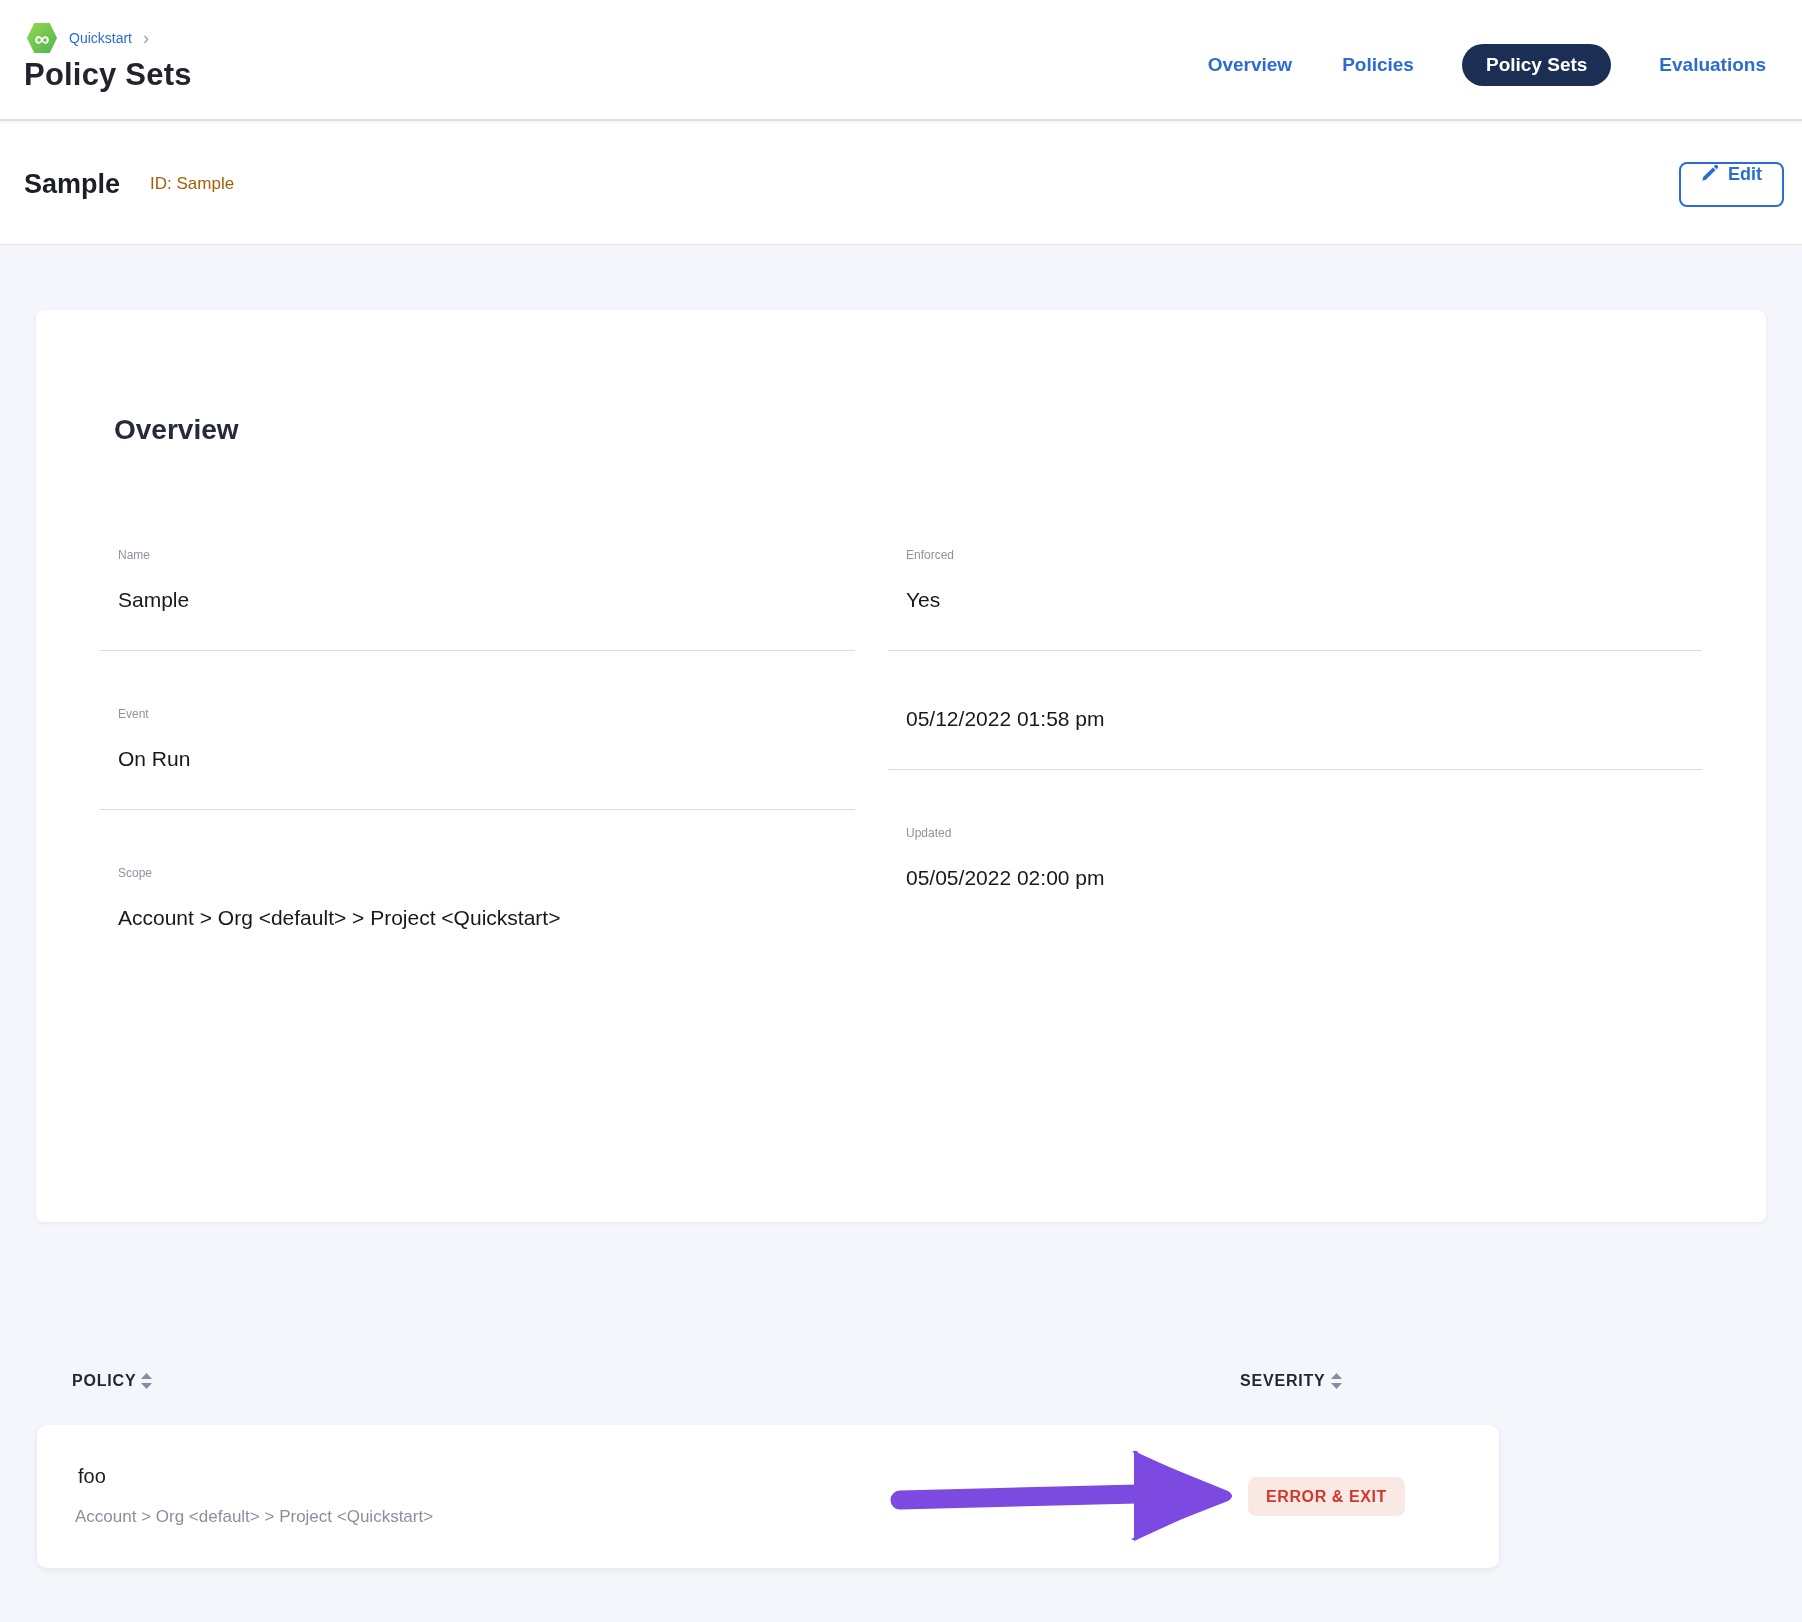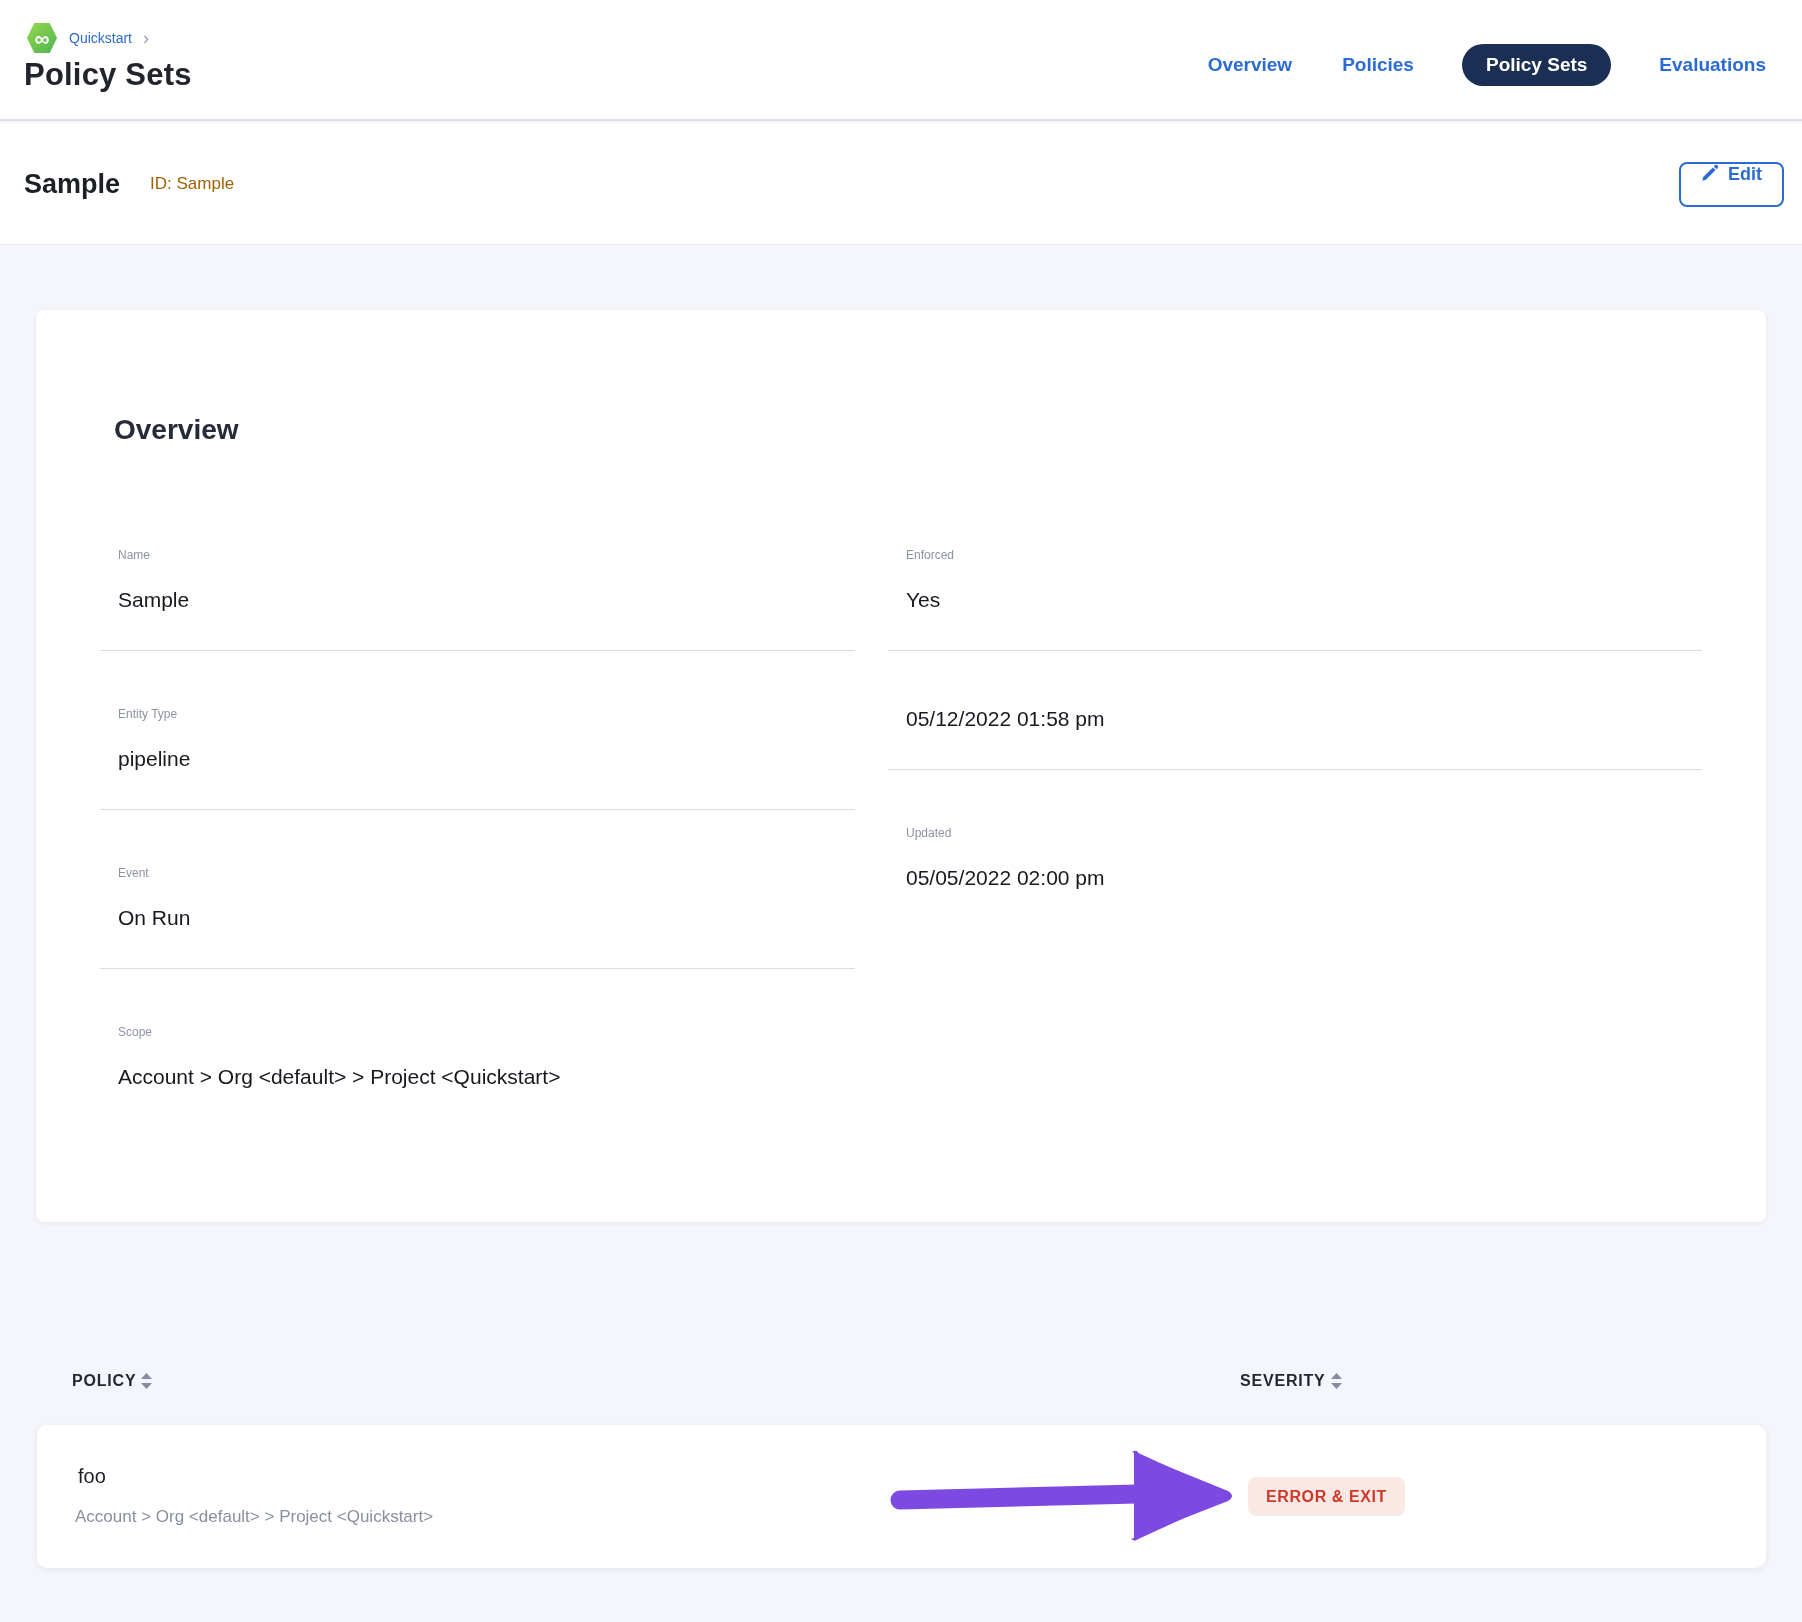--- a/index.html
+++ b/index.html
@@ -101,21 +101,21 @@
   .col-head{
     position:absolute;top:10px;display:flex;align-items:center;gap:4px;cursor:pointer;
   }
   .col-head.policy{left:36px;}
   .col-head.severity{left:1204px;}
   .col-head .col-label{
     font-size:16px;font-weight:bold;color:#23272f;letter-spacing:0.8px;
   }
   .sort-icon{display:inline-flex;flex-direction:column;gap:2px;}
   .row-card{
-    position:absolute;left:37px;top:1425px;width:1729px;height:143px;
+    position:absolute;left:37px;top:1425px;width:1462px;height:143px;
     background:#ffffff;border-radius:10px;
     box-shadow:0 2px 6px rgba(40,45,70,0.08);
     cursor:pointer;
   }
   .policy-name{
     position:absolute;left:41px;top:40px;font-size:20px;color:#1c1e24;
   }
   .policy-scope{
     position:absolute;left:38px;top:82px;font-size:17px;color:#8a8fa0;
   }
@@ -167,24 +167,20 @@
 <div class="overview-card">
   <div class="card-heading">Overview</div>
   <div class="fields-grid">
 
     <div class="col-left">
       <div class="field first">
         <div class="label">Name</div>
         <div class="value">Sample</div>
       </div>
       <div class="field">
-        <div class="label">Entity Type</div>
-        <div class="value">pipeline</div>
-      </div>
-      <div class="field">
         <div class="label">Event</div>
         <div class="value">On Run</div>
       </div>
       <div class="field last">
         <div class="label">Scope</div>
         <div class="value">Account &gt; Org &lt;default&gt; &gt; Project &lt;Quickstart&gt;</div>
       </div>
     </div>
 
     <div class="col-right">

